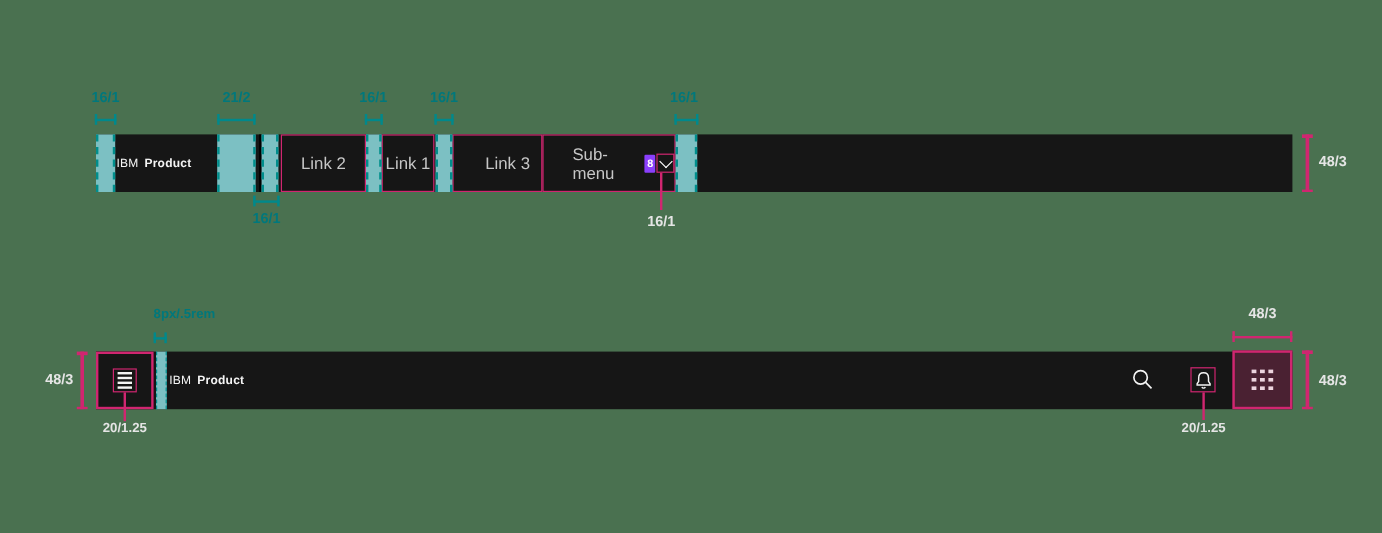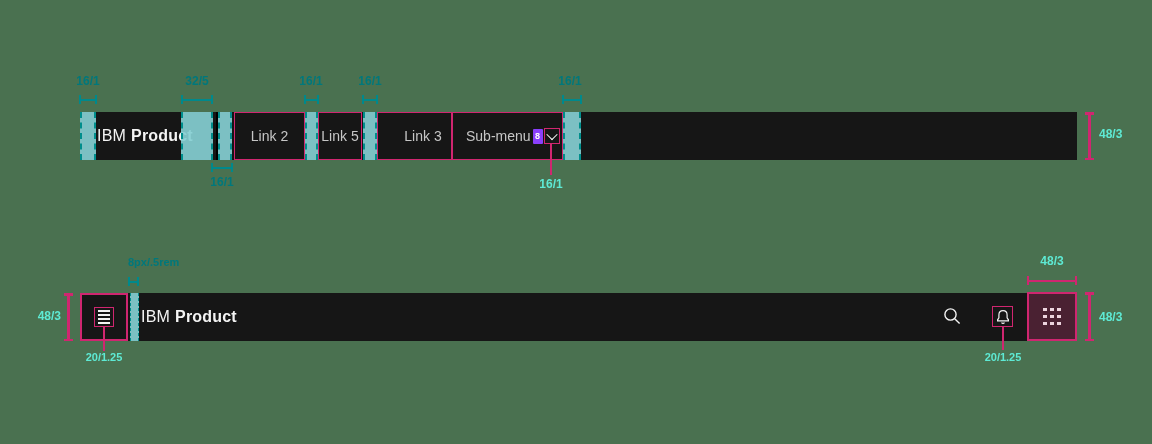--- a/index.html
+++ b/index.html
@@ -4,40 +4,40 @@
 <style>
   html,body{margin:0;padding:0;}
   body{
     width:1152px;height:444px;position:relative;overflow:hidden;
     background:#4A7150;
     font-family:"Liberation Sans", sans-serif;
   }
   .abs{position:absolute;}
   .hdr{position:absolute;background:#161616;}
   
-  .brand{display:flex;align-items:center;color:#F4F4F4;font-size:16px;letter-spacing:.2px;}
+  .brand{display:flex;align-items:center;color:#F4F4F4;font-size:10px;letter-spacing:.2px;}
   .brand .pfx{font-weight:400;margin-right:5px;}
   .brand .nm{font-weight:700;}
   
   .linkbox{
     position:absolute;border:1.5px solid #D02670;box-sizing:border-box;
     display:flex;align-items:center;justify-content:center;
     color:#C6C6C6;font-size:14px;
   }
   
   .tstrip{
     position:absolute;background:rgba(133,207,211,0.92);
     border-left:2px dashed #008E8C;border-right:2px dashed #008E8C;
     box-sizing:border-box;z-index:5;
   }
   
   .lbl{position:absolute;font-weight:700;font-size:12px;text-align:center;z-index:8;white-space:nowrap;}
   .lbl.sm{font-size:11px;}
   .teal-t{color:#00787C;}
-  .pink-t{color:#5eead4;}
+  .pink-t{color:#e5e5e5;}
   
   .hbr{position:absolute;height:9px;z-index:8;box-sizing:border-box;}
   .hbr::before{content:"";position:absolute;left:0;top:0;bottom:0;width:2px;background:currentColor;}
   .hbr::after{content:"";position:absolute;right:0;top:0;bottom:0;width:2px;background:currentColor;}
   .hbr .mid{position:absolute;left:0;right:0;top:50%;margin-top:-1px;height:2px;background:currentColor;}
   
   .vbr{position:absolute;width:9px;z-index:8;box-sizing:border-box;}
   .vbr::before{content:"";position:absolute;left:0;right:0;top:0;height:2.5px;background:currentColor;}
   .vbr::after{content:"";position:absolute;left:0;right:0;bottom:0;height:2.5px;background:currentColor;}
   .vbr .mid{position:absolute;top:0;bottom:0;left:50%;margin-left:-1.25px;width:2.5px;background:currentColor;}
@@ -79,46 +79,46 @@
   <span class="pfx">IBM</span>
   <span class="nm">Product</span>
 </div>
 
 <div class="divline" style="left:216px;top:112px;width:1.5px;height:48px;"></div>
 
 <div class="linkbox" style="left:234px;top:112px;width:71px;height:48px;z-index:3;">
   <span>Link 2</span>
 </div>
 <div class="linkbox" style="left:318px;top:112px;width:44px;height:48px;z-index:3;">
-  <span>Link 5</span>
+  <span>Link 1</span>
 </div>
 <div class="linkbox" style="left:377px;top:112px;width:75px;height:48px;z-index:3;padding-left:17px;">
   <span>Link 3</span>
 </div>
-<div class="linkbox" style="left:452px;top:112px;width:111px;height:48px;z-index:3;justify-content:flex-start;padding-left:13px;">
+<div class="linkbox" style="left:452px;top:112px;width:111px;height:48px;z-index:3;justify-content:flex-start;padding-left:24px;">
   <span>Sub-menu</span>
   <span class="badge" style="margin-left:2px;">8</span>
   <span class="chevbox" style="margin-left:1px;">
     <span class="chev"></span>
   </span>
 </div>
 
 <div class="tstrip" style="left:80px;top:112px;width:16px;height:48px;"></div>
 <div class="tstrip" style="left:181px;top:112px;width:32px;height:48px;"></div>
 <div class="tstrip" style="left:218px;top:112px;width:14px;height:48px;"></div>
 <div class="tstrip" style="left:305px;top:112px;width:13px;height:48px;"></div>
 <div class="tstrip" style="left:363px;top:112px;width:14px;height:48px;"></div>
 <div class="tstrip" style="left:563px;top:112px;width:18px;height:48px;"></div>
 
 <div class="lbl teal-t" style="left:68px;top:74px;width:40px;">16/1</div>
 <div class="hbr teal-c" style="left:79px;top:95px;width:18px;">
     <span class="mid"></span>
   </div>
 
-<div class="lbl teal-t" style="left:177px;top:74px;width:40px;">32/5</div>
+<div class="lbl teal-t" style="left:177px;top:74px;width:40px;">21/2</div>
 <div class="hbr teal-c" style="left:181px;top:95px;width:32px;">
     <span class="mid"></span>
   </div>
 
 <div class="lbl teal-t" style="left:291px;top:74px;width:40px;">16/1</div>
 <div class="hbr teal-c" style="left:304px;top:95px;width:15px;">
     <span class="mid"></span>
   </div>
 
 <div class="lbl teal-t" style="left:350px;top:74px;width:40px;">16/1</div>

